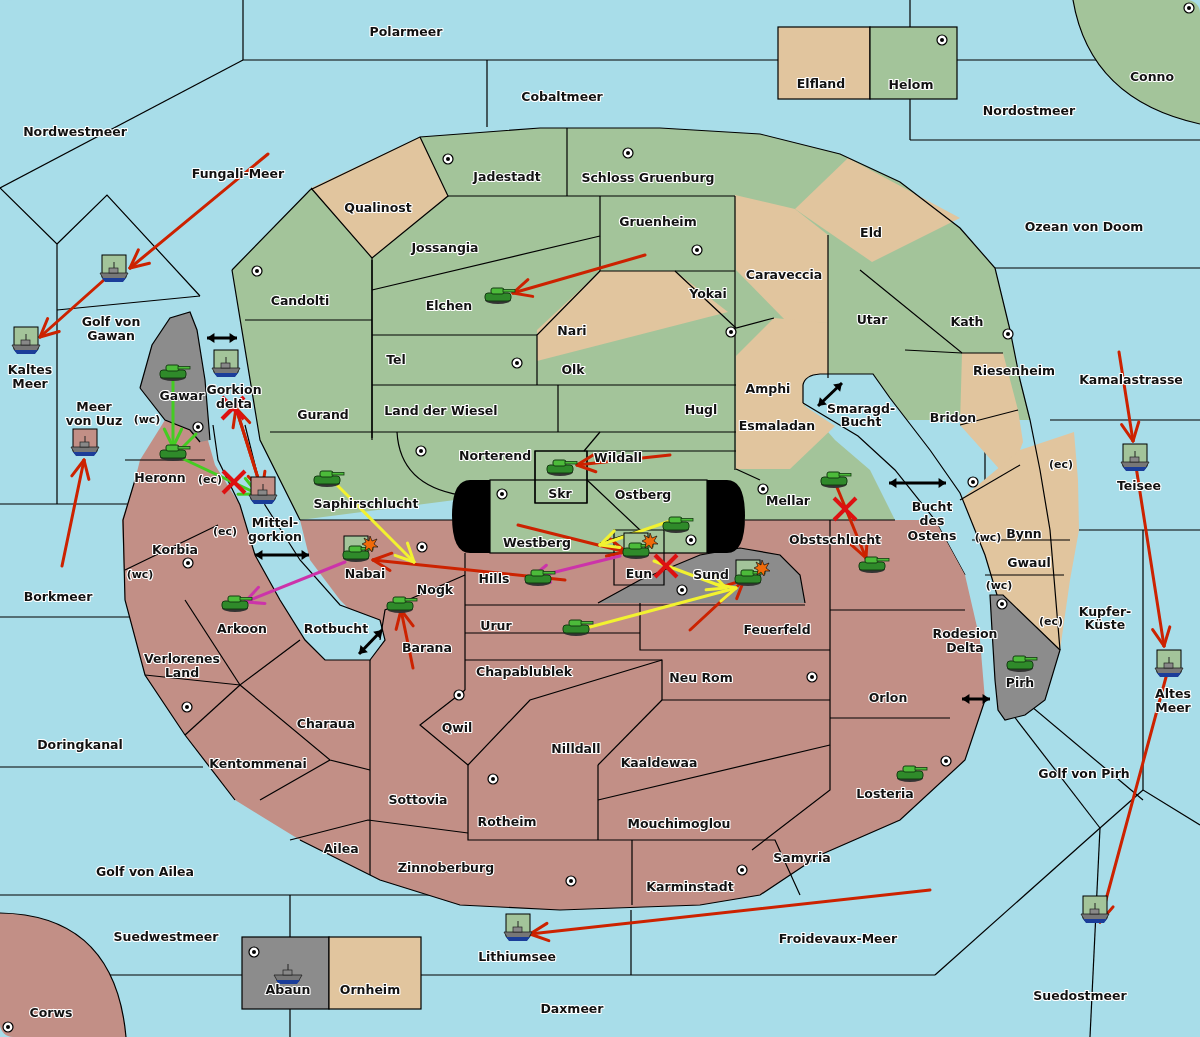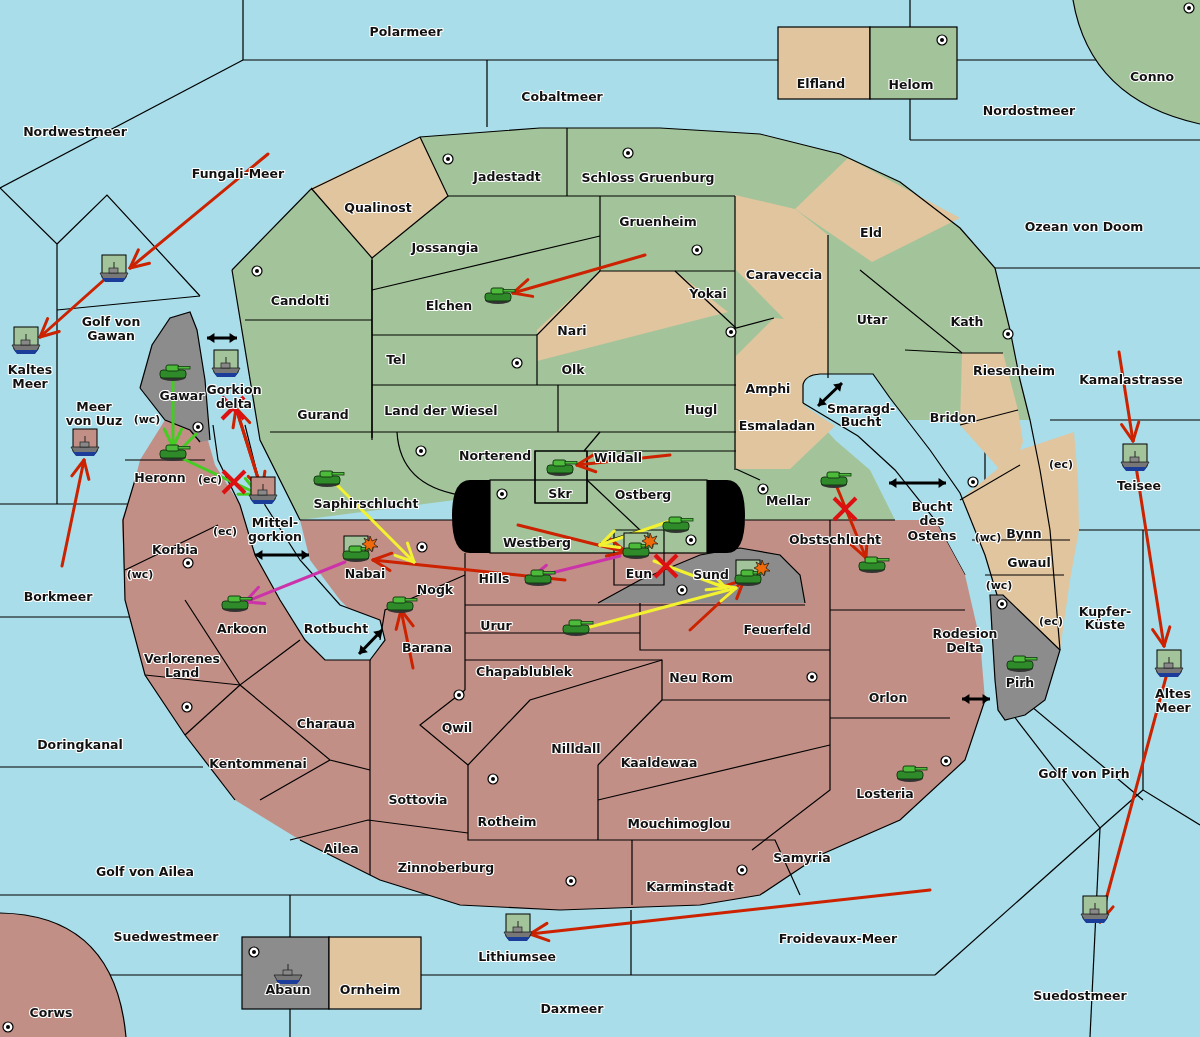--- a/index.html
+++ b/index.html
@@ -1,16 +1,16 @@
 <!DOCTYPE html>
 <html><head>
 <meta charset="utf-8">
 <style>
   html,body{margin:0;padding:0;background:#a8dde9;}
-  #map-wrap{position:relative;width:1200px;height:1037px;overflow:hidden;}
+  #map-wrap{position:relative;width:1200px;height:1037px;overflow:hidden;border-radius:13px;}
   svg{display:block;}
   .sea{fill:#a8dde9;}
   .grn{fill:#a3c49a;}
   .tan{fill:#e1c59e;}
   .red{fill:#c28f86;}
   .gry{fill:#8c8c8c;}
   .brd{fill:none;stroke:#000;stroke-width:1.2;}
   .lbl{font-family:"DejaVu Sans",sans-serif;font-weight:bold;font-size:12.5px;fill:#111;
        paint-order:stroke;stroke:#fff;stroke-width:2.2px;stroke-linejoin:round;text-anchor:middle;}
   .coast{font-size:11px;}

